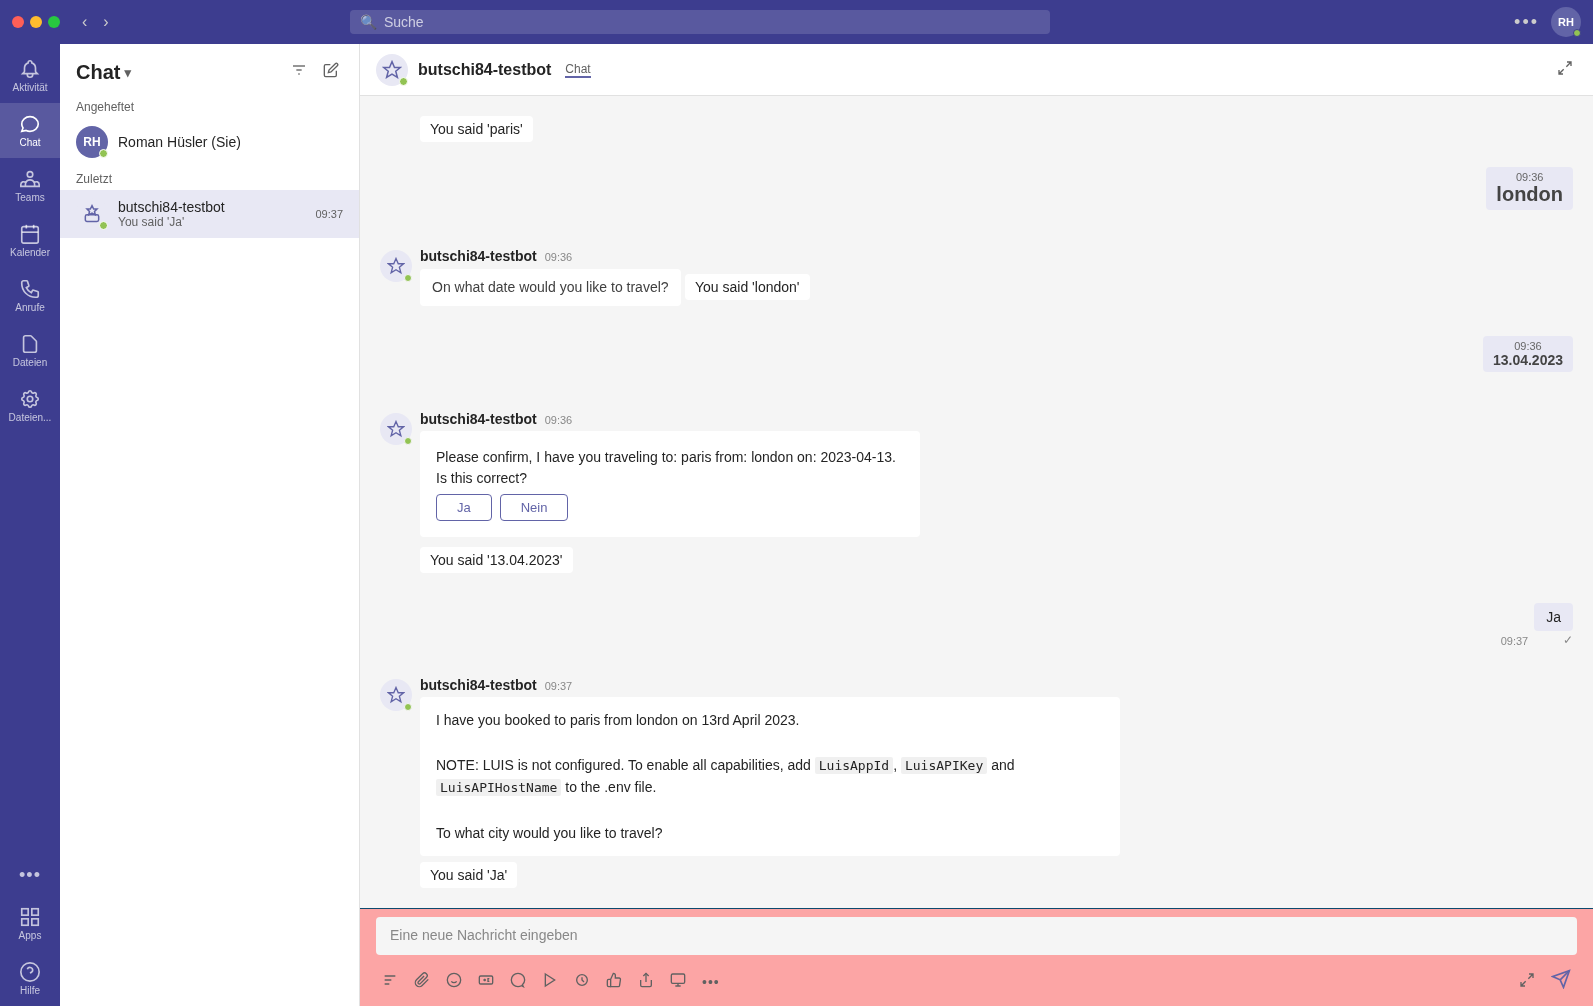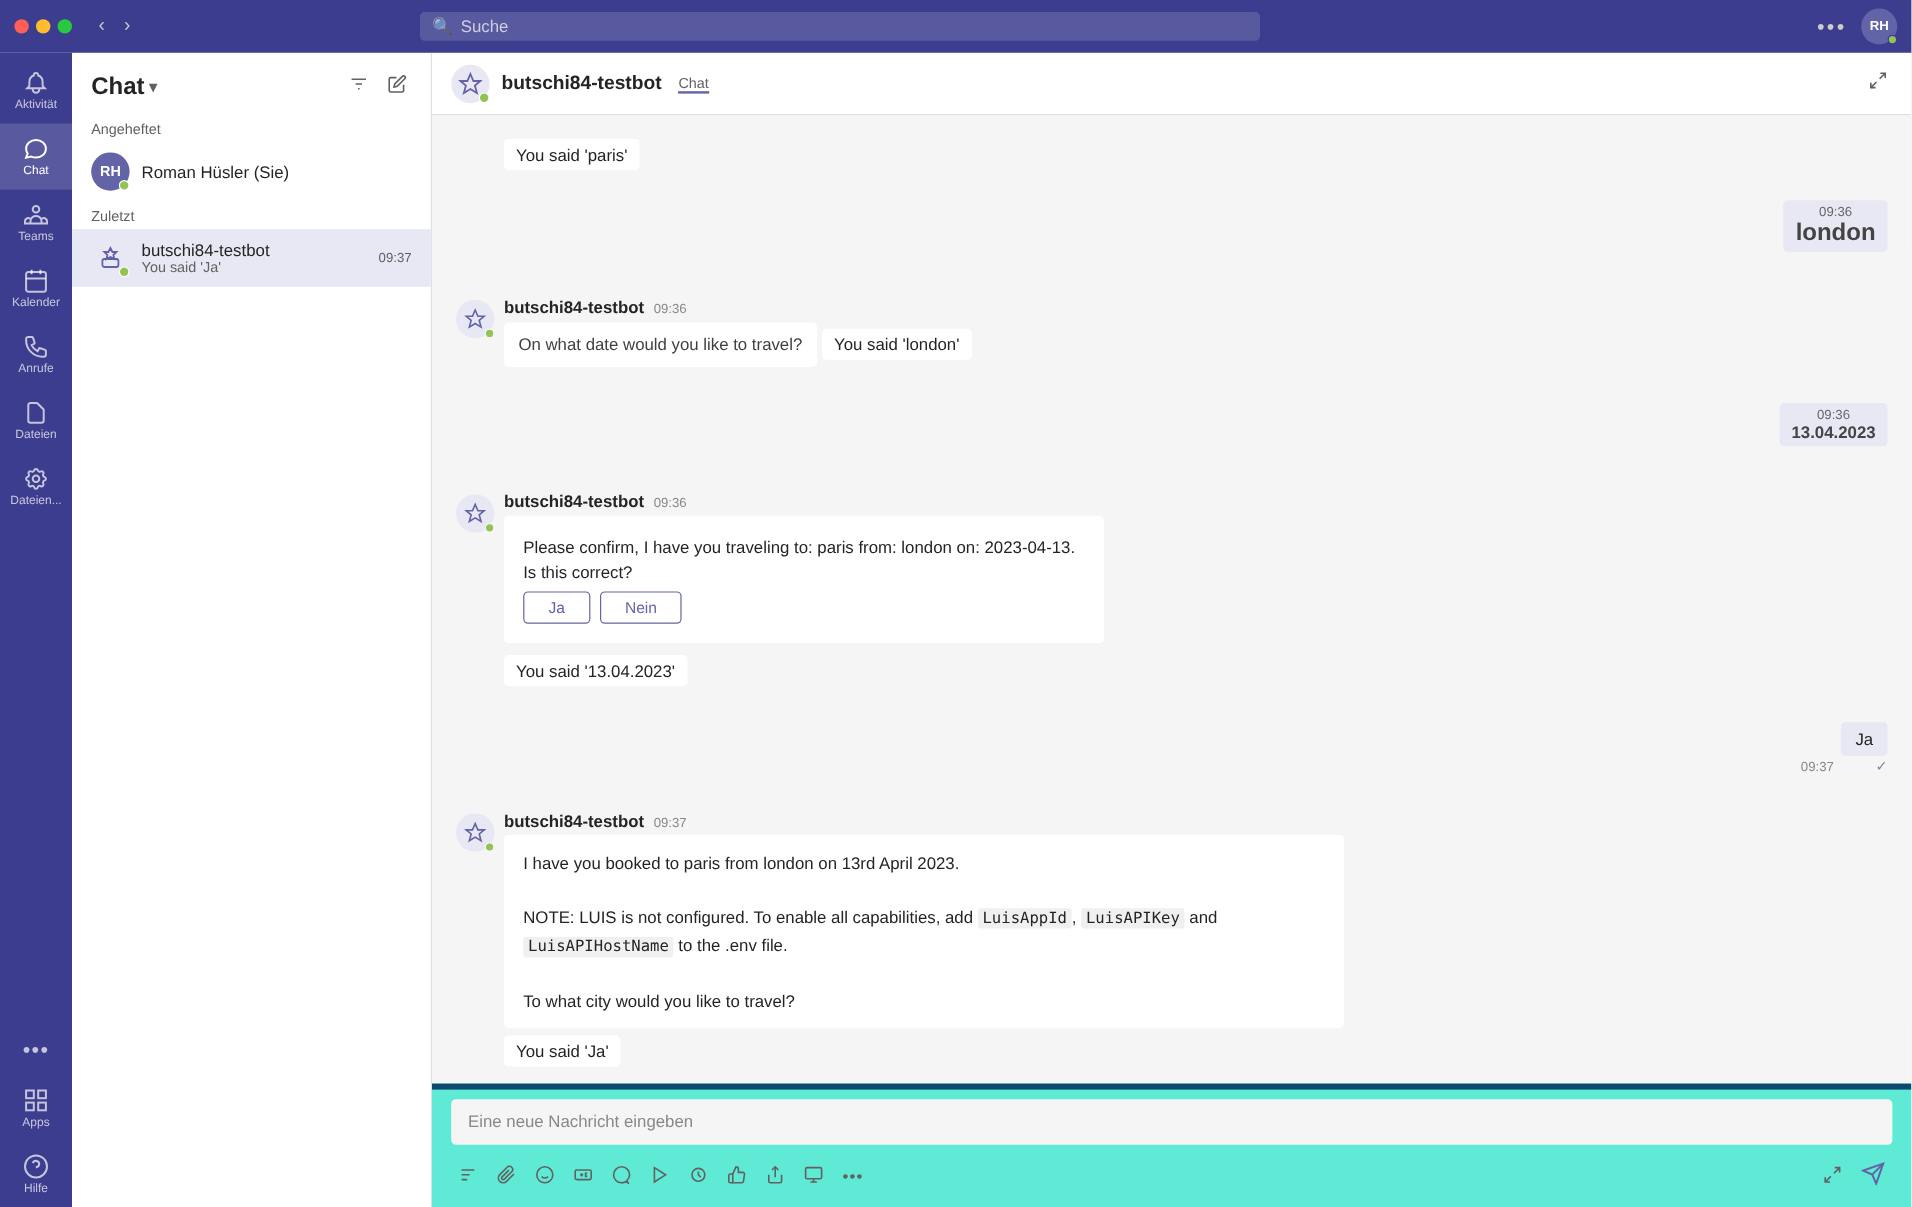--- a/index.html
+++ b/index.html
@@ -221,22 +221,22 @@
       padding: 12px 16px;
       max-width: 700px;
       font-size: 14px;
       color: #242424;
       line-height: 1.6;
     }
     .note-code { background: #f0f0f0; border-radius: 2px; padding: 1px 4px; font-family: monospace; font-size: 13px; }
 
     
     .message-input-area {
-      background: #5eead4;
-      border-top: 5px solid #0c4a6e;
+      background: #fca5a5;
+      border-top: 1px solid #0c4a6e;
       padding: 8px 16px 4px;
       flex-shrink: 0;
     }
     .message-input-box {
       background: #f5f5f5;
       border-radius: 4px;
       padding: 10px 14px;
       font-size: 14px;
       color: #888;
       margin-bottom: 6px;

